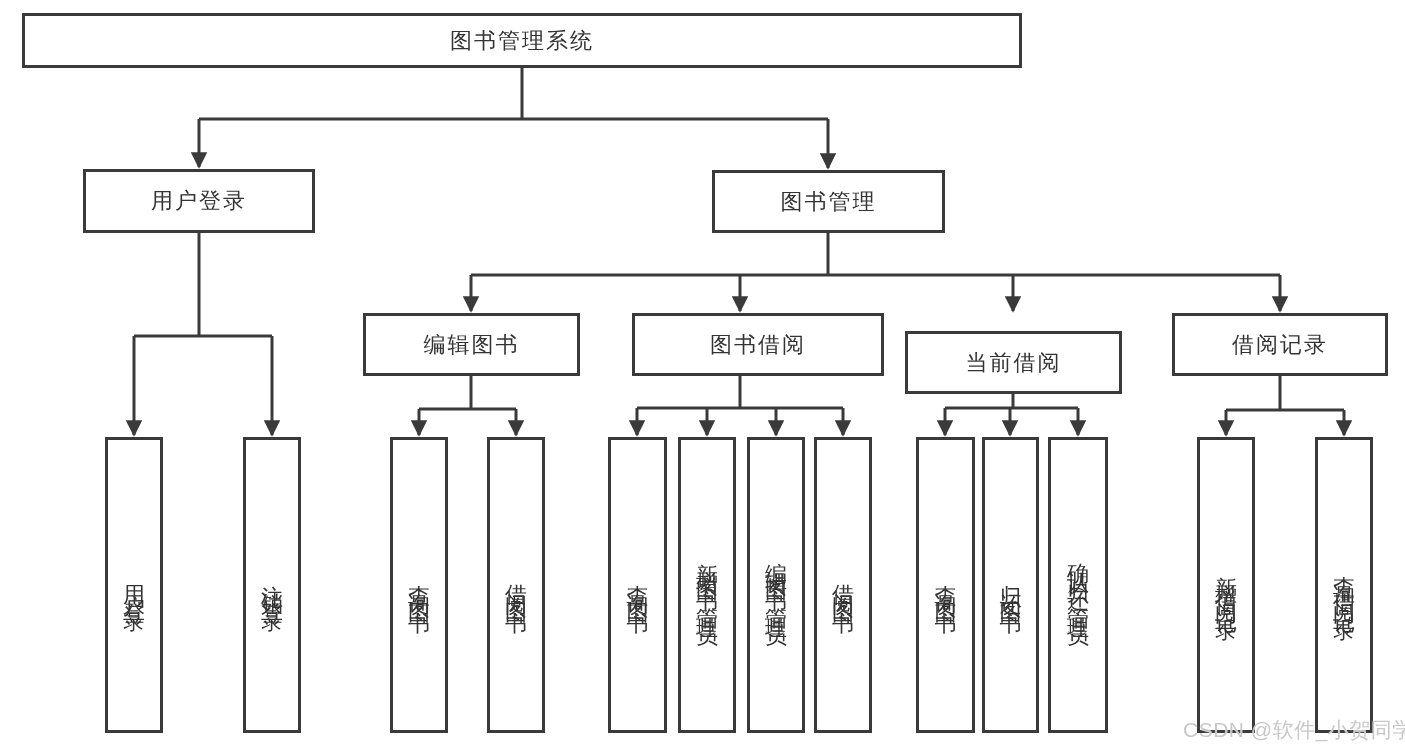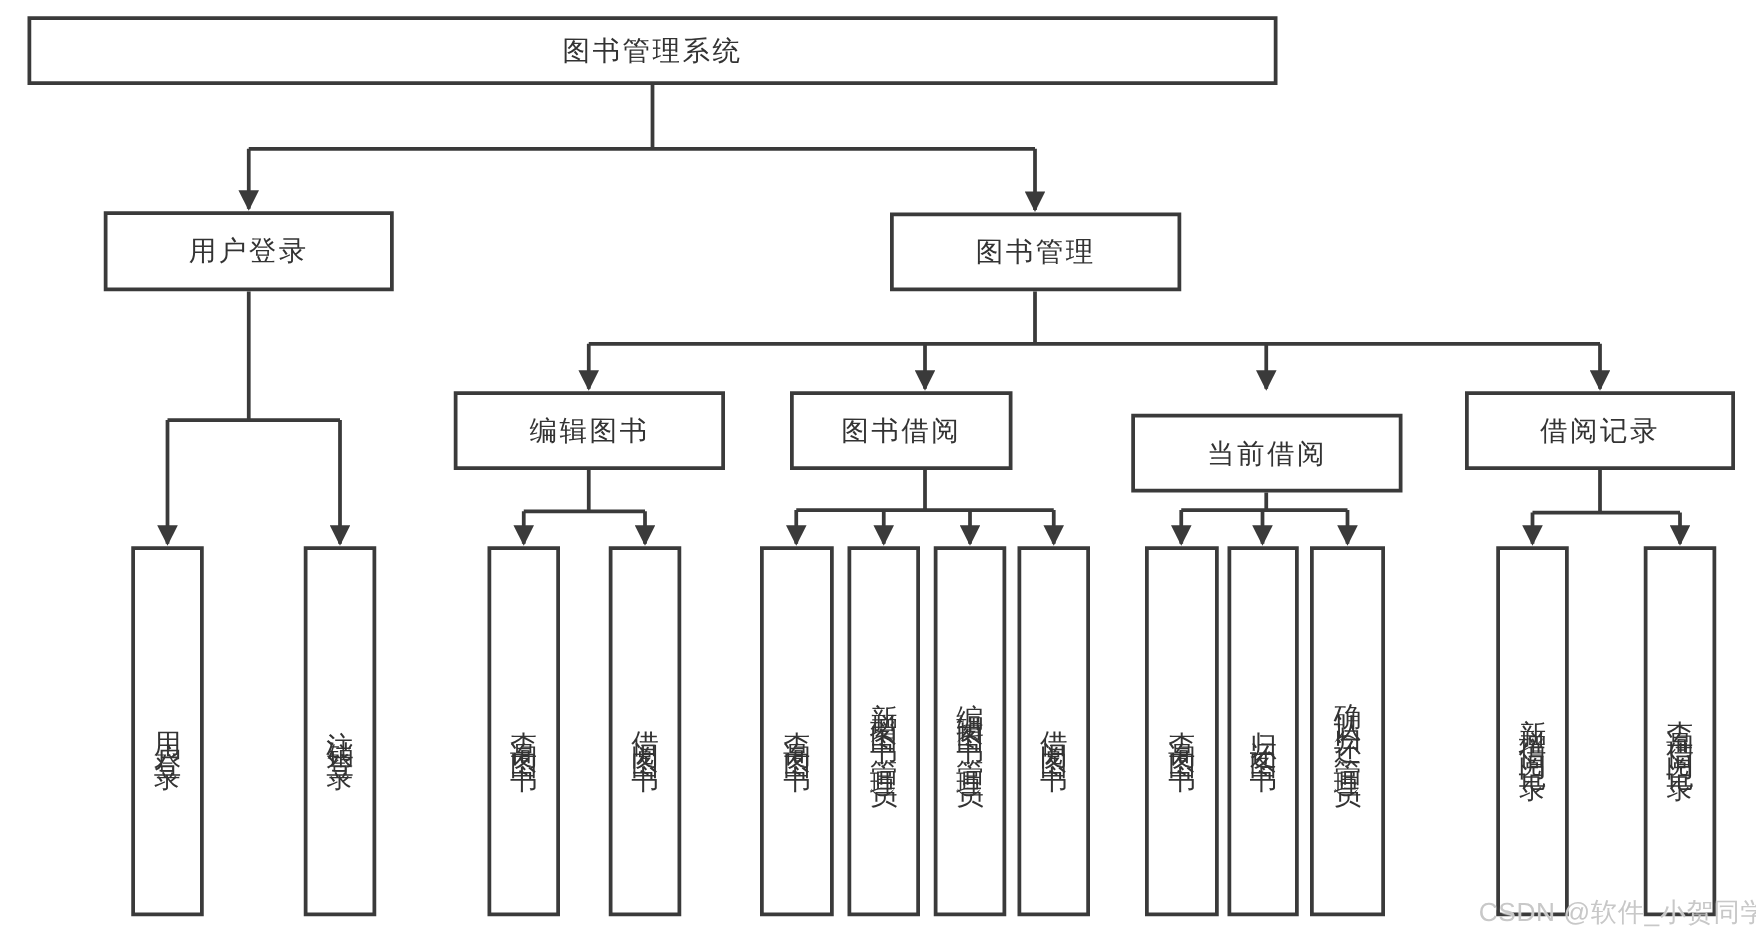--- a/index.html
+++ b/index.html
@@ -102,21 +102,21 @@
       <path d="M1344,410 V435" marker-end="url(#arw)"></path>
     </g>
   </svg>
 
   <div class="box h" style="left:22px; top:13px; width:1000px; height:55px;">图书管理系统</div>
 
   <div class="box h" style="left:83px; top:169px; width:232px; height:64px;">用户登录</div>
   <div class="box h" style="left:712px; top:170px; width:233px; height:63px;">图书管理</div>
 
   <div class="box h" style="left:363px; top:313px; width:217px; height:63px;">编辑图书</div>
-  <div class="box h" style="left:632px; top:313px; width:178px; height:63px;">图书借阅</div>
+  <div class="box h" style="left:632px; top:313px; width:252px; height:63px;">图书借阅</div>
   <div class="box h" style="left:905px; top:313px; width:217px; height:63px;margin-top:18px;">当前借阅</div>
   <div class="box h" style="left:1172px; top:313px; width:216px; height:63px;">借阅记录</div>
 
   <div class="box v" style="left:105px; top:437px; width:58px; height:296px;">用户登录</div>
   <div class="box v" style="left:243px; top:437px; width:58px; height:296px;">注销登录</div>
 
   <div class="box v" style="left:390px; top:437px; width:58px; height:296px;">查询图书</div>
   <div class="box v" style="left:487px; top:437px; width:58px; height:296px;">借阅图书</div>
 
   <div class="box v" style="left:608px; top:437px; width:59px; height:296px;">查询图书</div>

